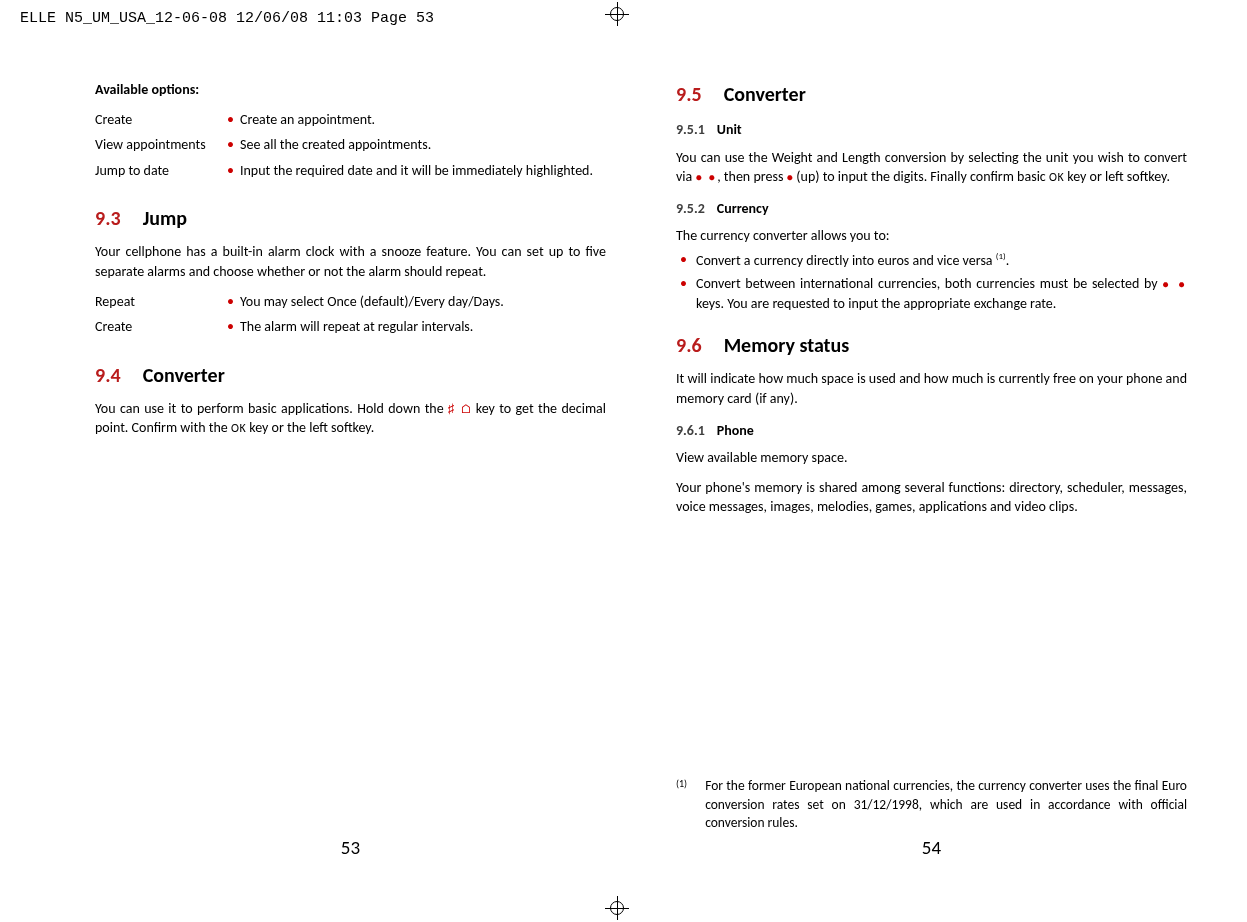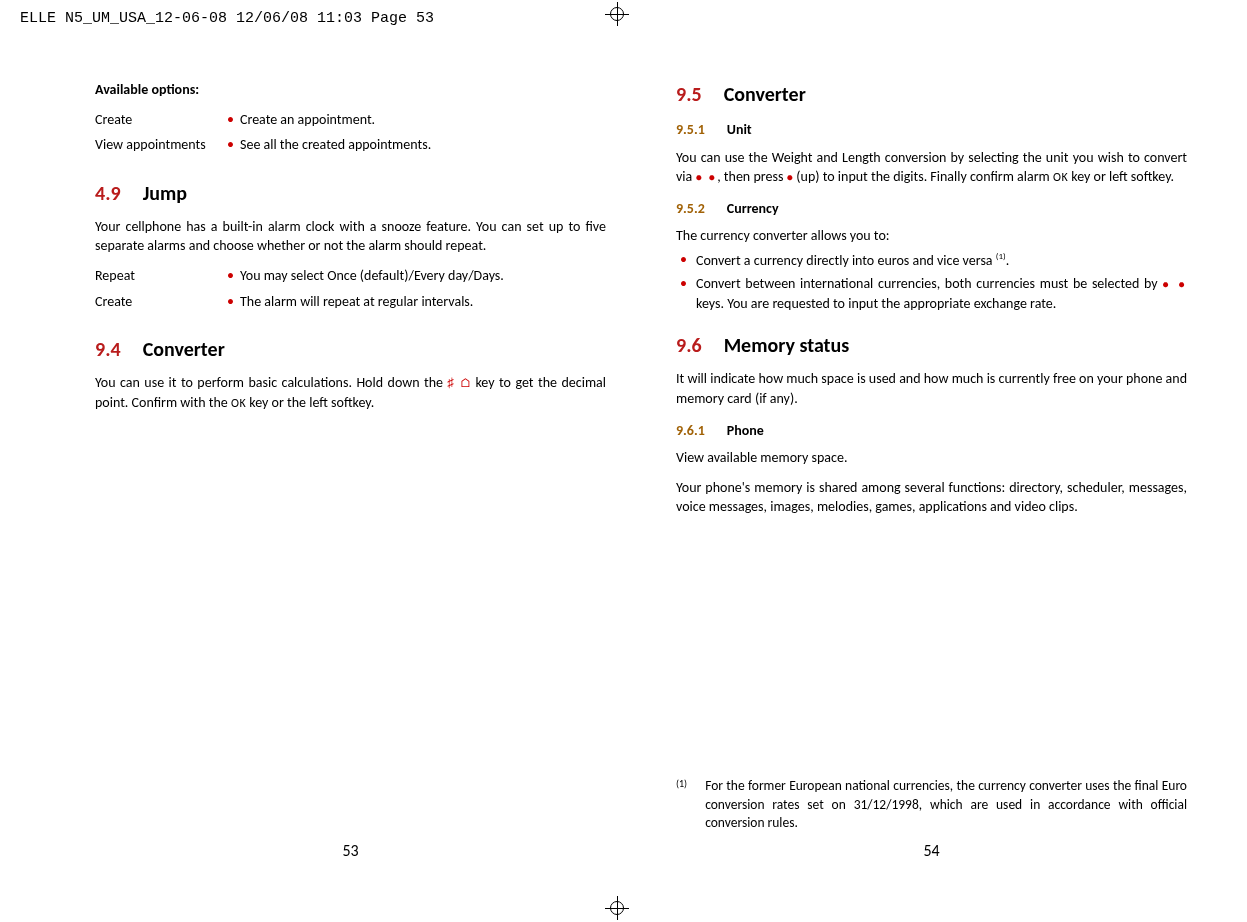--- a/index.html
+++ b/index.html
@@ -80,21 +80,21 @@
     margin: 18px 0 10px 0;
     text-align: left;
   }
   h2.sec .num { color: #b91c1c; margin-right: 22px; }
   h3.sub {
     font-size: 14px;
     font-weight: bold;
     margin: 12px 0 8px 0;
     text-align: left;
   }
-  h3.sub .subnum { color: #a16207; margin-right: 22px; }
+  h3.sub .subnum { color: #404040; margin-right: 12px; }
   p { margin-bottom: 10px; }
   .ok { color: #000000; font-size: 12px; font-weight: normal; letter-spacing: 0.5px; }
   .nav-dots { color: #c00; letter-spacing: 2px; font-size: 11px; vertical-align: middle; }
   .nav-up { color: #c00; font-size: 11px; vertical-align: middle; }
   .hash { color: #c00; font-size: 13px; }
   ul.red { list-style: none; margin-left: 0; }
   ul.red li { position: relative; padding-left: 20px; margin-bottom: 4px; text-align: justify; }
   ul.red li::before { content: "•"; color: #c00; position: absolute; left: 4px; }
   sup { font-size: 9px; vertical-align: super; }
   .footnote {
@@ -108,21 +108,21 @@
     text-align: justify;
     line-height: 1.35;
   }
   .footnote .fn-mark { font-size: 10px; }
   .page-num {
     position: absolute;
     bottom: 0;
     left: 0;
     right: 0;
     text-align: center;
-    font-size: 16px;
+    font-size: 19px;
   }
 </style>
 </head>
 <body>
 
 <div class="print-header">ELLE N5_UM_USA_12-06-08  12/06/08  11:03  Page 53</div>
 
 <div class="reg-mark reg-top">
     <span></span>
   </div>
@@ -137,58 +137,62 @@
 
     <div class="opt-table">
       <div class="opt-row">
         <div class="opt-term">Create</div>
         <div class="opt-desc"><span class="bullet-red">•</span><span>Create an appointment.</span></div>
       </div>
       <div class="opt-row">
         <div class="opt-term">View appointments</div>
         <div class="opt-desc"><span class="bullet-red">•</span><span>See all the created appointments.</span></div>
       </div>
+      <div class="opt-row">
+        <div class="opt-term">Jump to date</div>
+        <div class="opt-desc"><span class="bullet-red">•</span><span>Input the required date and it will be immediately highlighted.</span></div>
+      </div>
     </div>
 
     <h2 class="sec">
-      <span class="num">4.9</span><span>Jump</span>
+      <span class="num">9.3</span><span>Jump</span>
     </h2>
     <p>Your cellphone has a built-in alarm clock with a snooze feature. You can set up to five separate alarms and choose whether or not the alarm should repeat.</p>
 
     <div class="opt-table">
       <div class="opt-row">
         <div class="opt-term">Repeat</div>
         <div class="opt-desc"><span class="bullet-red">•</span><span>You may select Once (default)/Every day/Days.</span></div>
       </div>
       <div class="opt-row">
         <div class="opt-term">Create</div>
         <div class="opt-desc"><span class="bullet-red">•</span><span>The alarm will repeat at regular intervals.</span></div>
       </div>
     </div>
 
     <h2 class="sec">
       <span class="num">9.4</span><span>Converter</span>
     </h2>
     <p>
-      <span>You can use it to perform basic calculations. Hold down the </span><span class="hash">♯ ⌂</span><span> key to get the decimal point. Confirm with the </span><span class="ok">OK</span><span> key or the left softkey.</span>
+      <span>You can use it to perform basic applications. Hold down the </span><span class="hash">♯ ⌂</span><span> key to get the decimal point. Confirm with the </span><span class="ok">OK</span><span> key or the left softkey.</span>
     </p>
 
     <div class="page-num">53</div>
   </div>
 
   <div class="col">
     <h2 class="sec" style="margin-top:0;">
       <span class="num">9.5</span><span>Converter</span>
     </h2>
 
     <h3 class="sub">
       <span class="subnum">9.5.1</span><span>Unit</span>
     </h3>
     <p>
-      <span>You can use the Weight and Length conversion by selecting the unit you wish to convert via </span><span class="nav-dots">● ●</span><span>, then press </span><span class="nav-up">●</span><span> (up) to input the digits. Finally confirm alarm </span><span class="ok">OK</span><span> key or left softkey.</span>
+      <span>You can use the Weight and Length conversion by selecting the unit you wish to convert via </span><span class="nav-dots">● ●</span><span>, then press </span><span class="nav-up">●</span><span> (up) to input the digits. Finally confirm basic </span><span class="ok">OK</span><span> key or left softkey.</span>
     </p>
 
     <h3 class="sub">
       <span class="subnum">9.5.2</span><span>Currency</span>
     </h3>
     <p style="text-align:left; margin-bottom:4px;margin-top:8px;">The currency converter allows you to:</p>
     <ul class="red">
       <li>
         <span>Convert a currency directly into euros and vice versa </span><sup>(1)</sup><span>.</span>
       </li>

